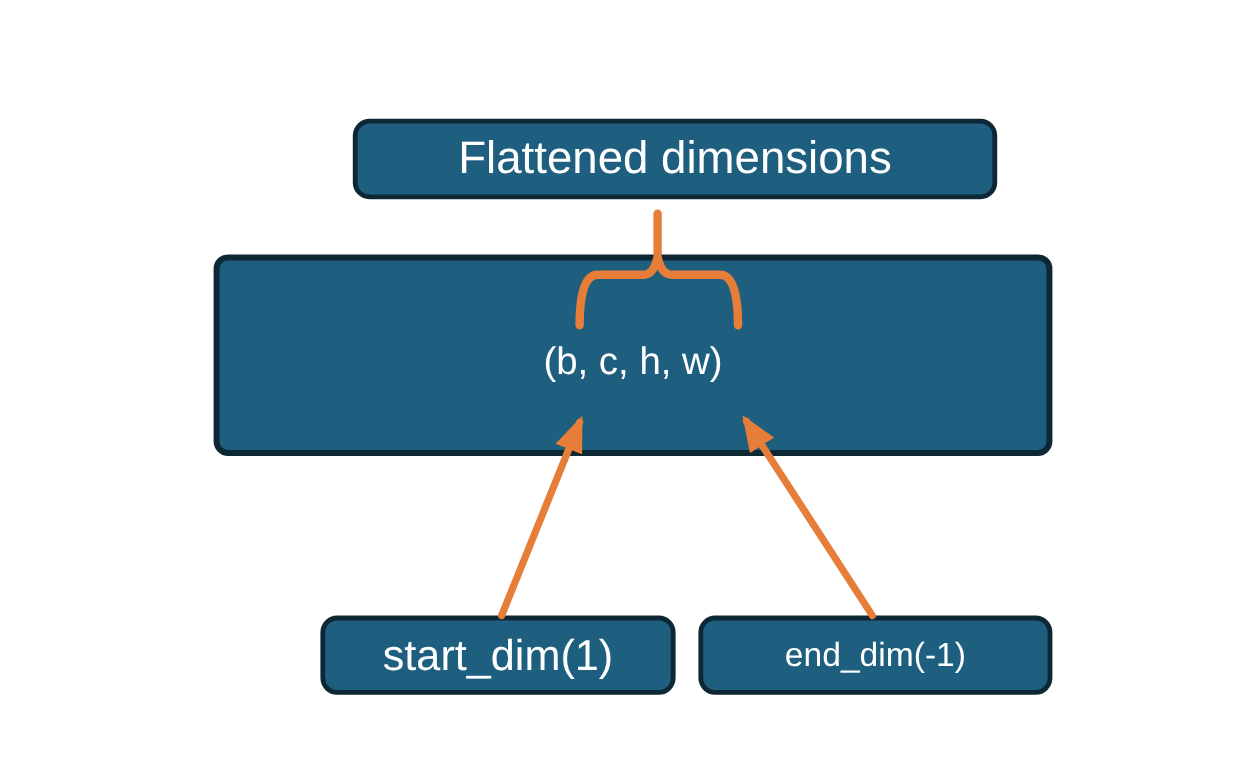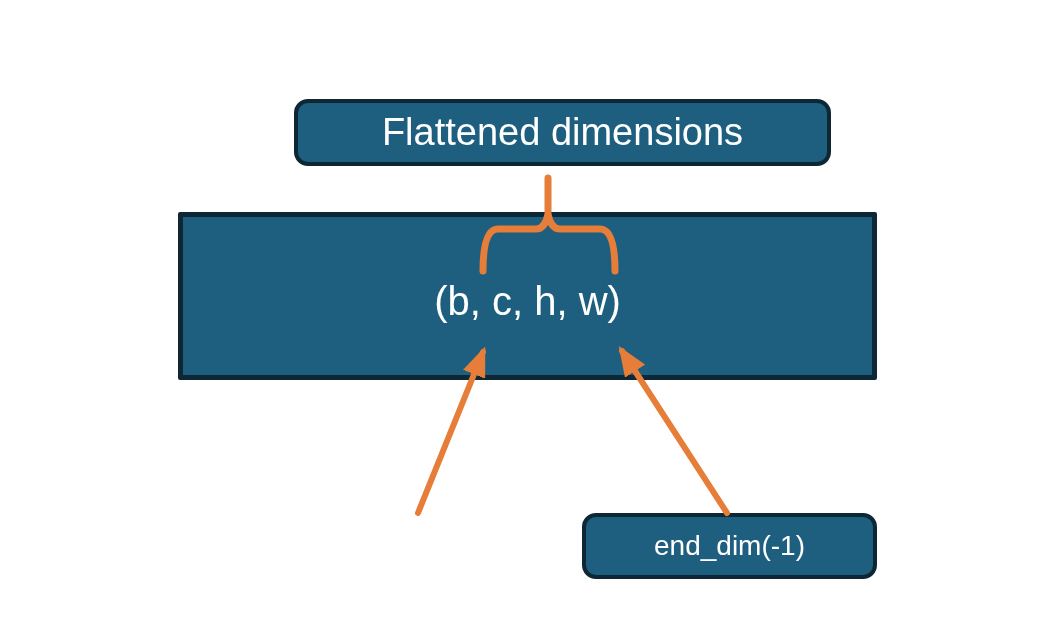--- a/index.html
+++ b/index.html
@@ -33,22 +33,22 @@
     width: 537px;
     height: 67px;
     font-size: 38px;
   }
   .node-tensor {
     left: 178px;
     top: 212px;
     width: 699px;
     height: 168px;
     border-width: 5px;
-    border-radius: 2px;
-    font-size: 40px;
+    border-radius: 12px;
+    font-size: 32px;
   }
   .node-tensor .label { margin-top: 10px; }
   .node-start {
     left: 267px;
     top: 513px;
     width: 296px;
     height: 66px;
     font-size: 36px;
   }
   .node-end {
@@ -80,20 +80,23 @@
 <div class="canvas">
 
   <div class="node node-title">
     <span class="label">Flattened dimensions</span>
   </div>
 
   <div class="node node-tensor">
     <span class="label">(b, c, h, w)</span>
   </div>
 
+  <div class="node node-start">
+    <span class="label">start_dim(1)</span>
+  </div>
 
   <div class="node node-end">
     <span class="label">end_dim(-1)</span>
   </div>
 
   <svg class="overlay" viewBox="0 0 1038 632" xmlns="http://www.w3.org/2000/svg">
     <defs>
       <marker id="arrowhead" markerWidth="5" markerHeight="4" refX="4" refY="2" orient="auto">
         <polygon class="orange-fill" points="0 0, 5 2, 0 4"></polygon>
       </marker>

